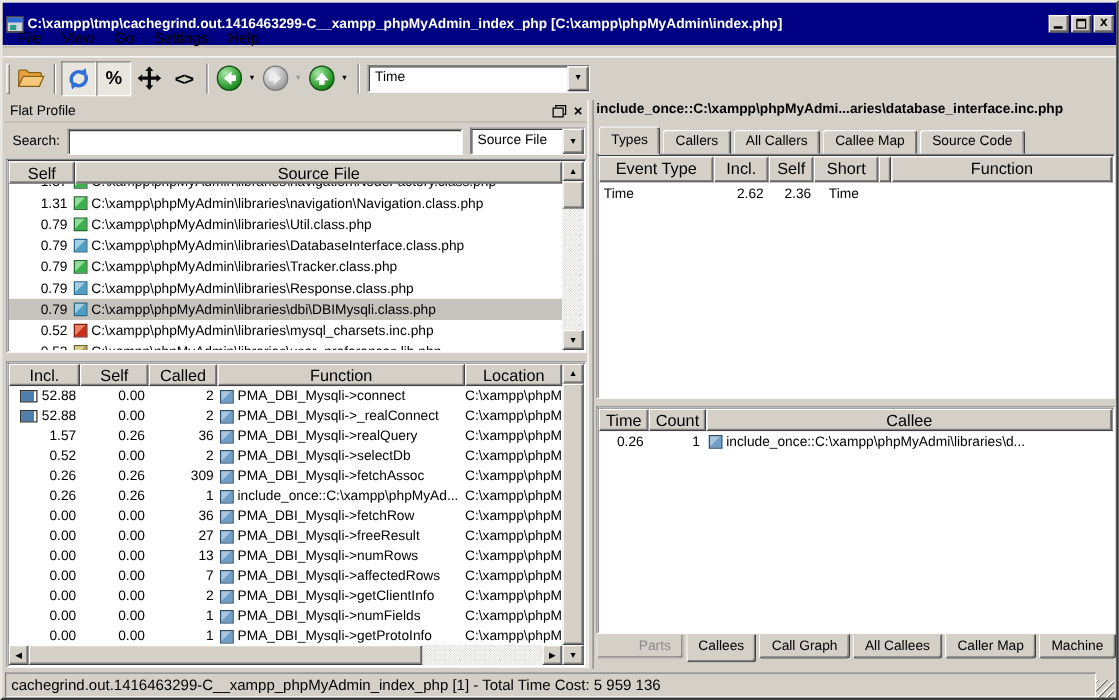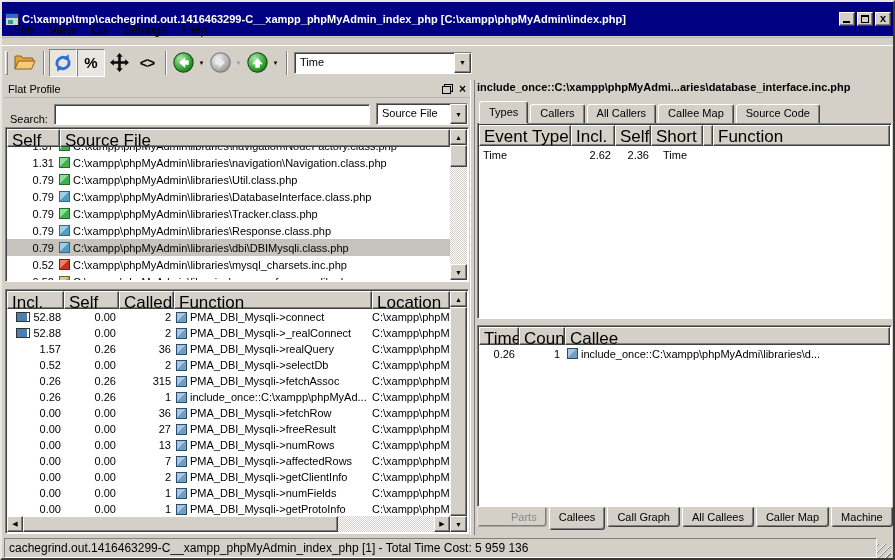--- a/index.html
+++ b/index.html
@@ -1,20 +1,20 @@
 <!DOCTYPE html>
 <html style="--titlebar: #000082; --chrome: #d4d0c8; --row_selected: #c6c3bd; --icon_green: #3eb050; --icon_blue: #4f9ec4; --icon_red: #c83018; --icon_olive: #b0a050; --icon_fn: #6f9ec7; --bar_fill: #4d7fae;"><head>
 <meta charset="utf-8">
 <style>
   html,body{margin:0;padding:0;background:#9aa0a8;}
   *{box-sizing:border-box;font-family:"Liberation Sans",sans-serif;}
   .window{position:relative;width:895px;height:560px;background:var(--chrome,#d4d0c8);
     border:2px solid;border-color:#e9e7e2 #3a3a3a #3a3a3a #e9e7e2;overflow:hidden;}
   .hcell{background:var(--chrome,#d4d0c8);border:1px solid;border-color:#fff #404040 #404040 #fff;box-shadow:inset -1px -1px 0 #808080;
-    padding:1px 4px 0 4px;font-size:17px;white-space:nowrap;overflow:hidden;}
+    padding:1px 4px 0 4px;font-size:13px;white-space:nowrap;overflow:hidden;text-align:center;}
   
   .titlebar{position:absolute;left:0;top:0;right:0;height:34px;background:var(--titlebar,#000082);
     display:flex;align-items:center;padding:0 2px;}
   .appicon{width:14px;height:13px;margin:0 3px 0 1px;background:#cfd4da;border:1px solid #222;position:relative;}
   .appicon::before{content:"";position:absolute;left:0;top:0;right:0;height:4px;background:#2a6ad4;}
   .appicon::after{content:"";position:absolute;left:2px;top:6px;width:5px;height:4px;background:#2aa08a;}
   .title-text{color:#fff;font-weight:bold;font-size:11px;white-space:nowrap;overflow:hidden;flex:1;}
   .winbtn{width:16px;height:14px;margin-left:2px;position:relative;background:var(--chrome,#d4d0c8);
     border:1px solid;border-color:#fff #404040 #404040 #fff;box-shadow:inset -1px -1px 0 #808080;}
   .glyph-min{position:absolute;left:3px;bottom:2px;width:7px;height:2px;background:#000;}
@@ -41,21 +41,21 @@
   .combo-evt{width:178px;margin-left:2px;}
   
   .dock{position:absolute;left:2px;top:78px;width:466px;height:455px;}
   .splitter-v{position:absolute;left:468px;top:78px;width:5px;height:455px;background:var(--chrome,#d4d0c8);border-left:1px solid #fff;border-right:1px solid #808080;}
   .dock-title{position:absolute;left:0;top:0;right:0;height:18px;display:flex;align-items:center;padding:0 4px;border-bottom:1px solid #b8b4ac;}
   .dock-title .t{font-size:11px;flex:1;}
   .float-ic{width:11px;height:10px;position:relative;margin-right:6px;}
   .float-ic::before{content:"";position:absolute;right:0;top:0;width:7px;height:6px;border:1px solid #000;}
   .float-ic::after{content:"";position:absolute;left:0;bottom:0;width:7px;height:6px;border:1px solid #000;background:var(--chrome,#d4d0c8);}
   .close-ic{font-size:12px;font-weight:bold;line-height:10px;}
-  .search-row{position:absolute;left:2px;top:21px;right:2px;height:24px;display:flex;align-items:flex-end;}
+  .search-row{position:absolute;left:2px;top:21px;right:2px;height:24px;display:flex;align-items:center;}
   .search-row .lbl{font-size:11px;margin:0 6px 0 4px;}
   .search-input{flex:1;height:21px;font-size:11px;padding:0 3px;background:#fff;border:1px solid;border-color:#808080 #fff #fff #808080;box-shadow:inset 1px 1px 0 #404040;outline:none;}
   .combo-group{width:92px;margin-left:6px;}
   
   .frame{position:absolute;background:#fff;border:1px solid;border-color:#808080 #fff #fff #808080;box-shadow:inset 1px 1px 0 #404040;display:flex;flex-direction:column;overflow:hidden;padding:1px;}
   .upper-frame{left:1px;top:47px;right:1px;height:155px;}
   .lower-frame{left:1px;top:209px;right:1px;height:245px;}
   .body-row{display:flex;flex:1;min-height:0;}
   .cols{flex:1;display:flex;flex-direction:column;min-width:0;}
   .headrow{display:flex;height:18px;flex:0 0 18px;}
@@ -387,21 +387,21 @@
                   <span>PMA_DBI_Mysqli-&gt;selectDb</span>
                 </span>
               <span class="w-loc">C:\xampp\phpMy...</span>
             </div>
               <div class="frow">
               <span class="w-incl">
                   <span class="costbar"></span>
                   <span>0.26</span>
                 </span>
               <span class="w-self num">0.26</span>
-              <span class="w-called num">315</span>
+              <span class="w-called num">309</span>
               <span class="w-fn">
                   <span class="fnicon"></span>
                   <span>PMA_DBI_Mysqli-&gt;fetchAssoc</span>
                 </span>
               <span class="w-loc">C:\xampp\phpMy...</span>
             </div>
               <div class="frow">
               <span class="w-incl">
                   <span class="costbar"></span>
                   <span>0.26</span>

